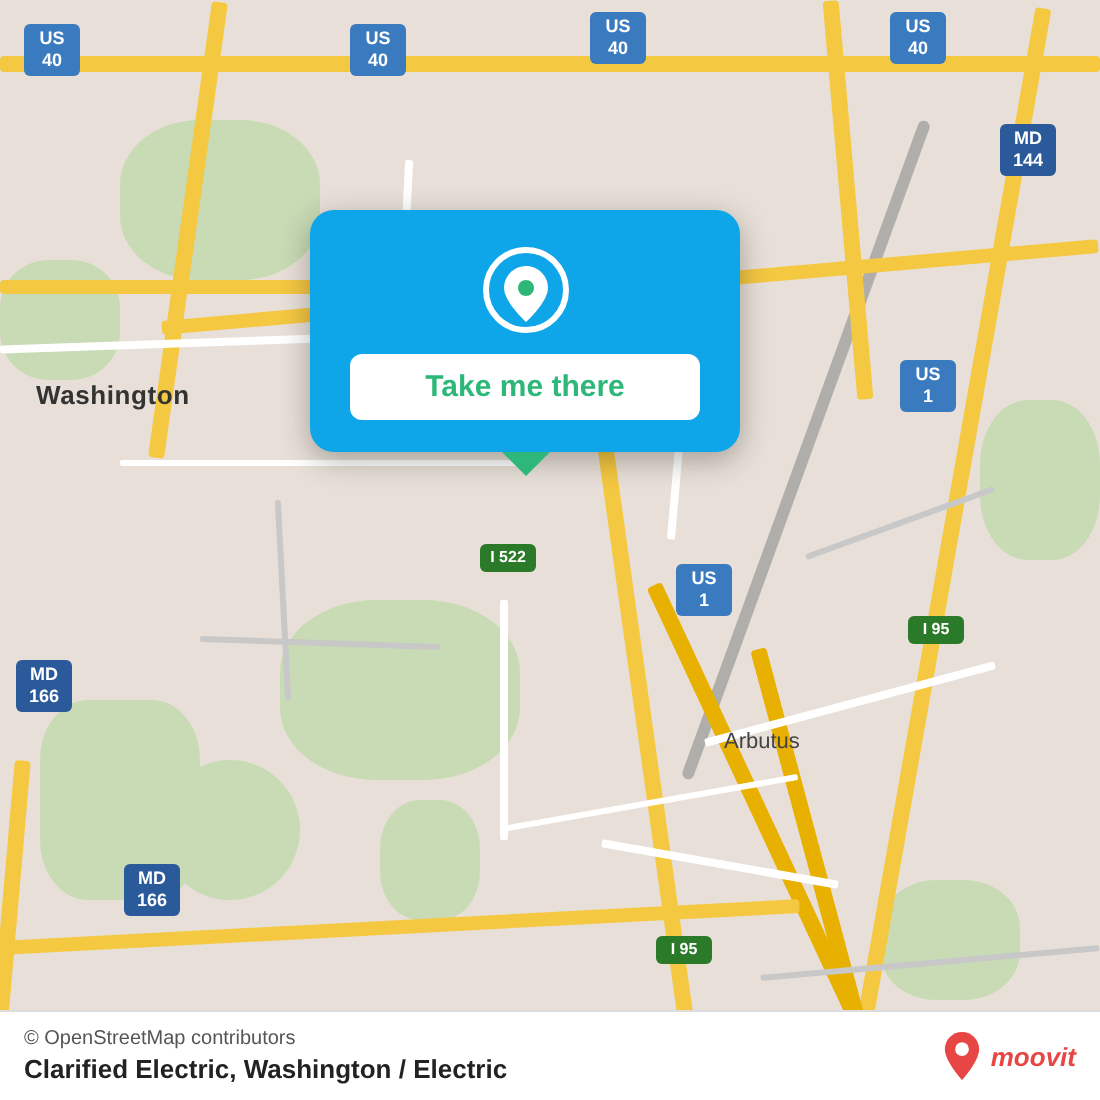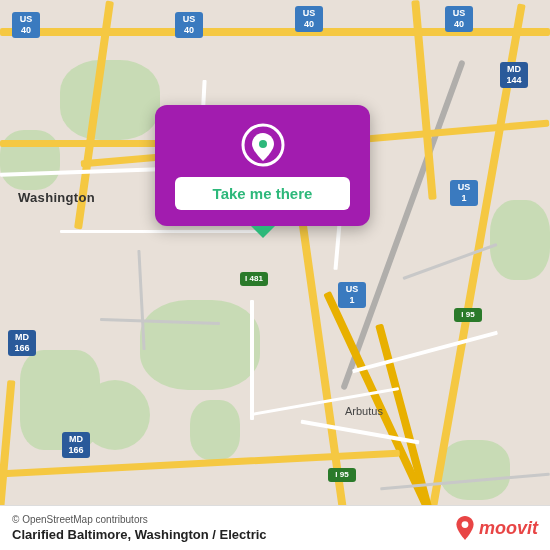--- a/index.html
+++ b/index.html
@@ -53,21 +53,21 @@
       background: #c8dbb5;
       border-radius: 50%;
     }
 
     
     #popup-card {
       position: absolute;
       top: 105px;
       left: 155px;
       width: 215px;
-      background: #a21caf;
+      background: #0ea5e9;
       border-radius: 12px;
       padding: 18px 20px 16px;
       display: flex;
       flex-direction: column;
       align-items: center;
       box-shadow: 0 4px 15px rgba(0,0,0,0.3);
       z-index: 10;
     }
 
     #popup-card::after {
@@ -140,21 +140,21 @@
       align-items: center;
       gap: 4px;
     }
 
     .moovit-pin {
       width: 20px;
       height: 24px;
     }
 
     .moovit-text {
-      font-size: 18px;
+      font-size: 13px;
       font-weight: 700;
       color: #e84545;
       font-style: italic;
     }
 
     
     .badge {
       position: absolute;
       background: #3a7abf;
       color: white;
@@ -238,31 +238,31 @@
   <div class="road-white" style="top:350px;left:350px;width:150px;height:4px;transform:rotate(-15deg);"></div>
   <div class="road-white" style="top:430px;left:300px;width:120px;height:4px;transform:rotate(10deg);"></div>
   <div class="road-white" style="top:120px;left:340px;width:4px;height:150px;transform:rotate(5deg);"></div>
 
   <div class="road-gray" style="top:250px;left:140px;width:3px;height:100px;transform:rotate(-3deg);"></div>
   <div class="road-gray" style="top:320px;left:100px;width:120px;height:3px;transform:rotate(2deg);"></div>
   <div class="road-gray" style="top:260px;left:400px;width:100px;height:3px;transform:rotate(-20deg);"></div>
   <div class="road-gray" style="top:480px;left:380px;width:170px;height:3px;transform:rotate(-5deg);"></div>
 
   <div class="city-label" style="top:190px;left:18px;">Washington</div>
-  <div class="city-label-sm" style="top:365px;left:345px;margin-top:40px;">Arbutus</div>
+  <div class="city-label-sm" style="top:365px;left:362px;">Arbutus</div>
 
   <div class="badge" style="top:12px;left:12px;">US<br>40</div>
   <div class="badge" style="top:12px;left:175px;">US<br>40</div>
   <div class="badge" style="top:6px;left:295px;">US<br>40</div>
   <div class="badge" style="top:6px;left:445px;">US<br>40</div>
 
   <div class="badge" style="top:180px;left:450px;">US<br>1</div>
   <div class="badge" style="top:282px;left:338px;">US<br>1</div>
 
-  <div class="badge badge-green" style="top:272px;left:240px;font-size:8px;">I 481</div>
+  <div class="badge badge-green" style="top:272px;left:240px;font-size:8px;">I 522</div>
   <div class="badge badge-green" style="top:308px;left:454px;font-size:8px;">I 95</div>
   <div class="badge badge-green" style="top:468px;left:328px;font-size:8px;">I 95</div>
 
   <div class="badge badge-md" style="top:330px;left:8px;">MD<br>166</div>
   <div class="badge badge-md" style="top:432px;left:62px;">MD<br>166</div>
   <div class="badge badge-md" style="top:62px;left:500px;">MD<br>144</div>
 
   <div id="popup-card">
 
     <svg class="pin-icon" viewBox="0 0 44 44" fill="none" xmlns="http://www.w3.org/2000/svg">
@@ -271,21 +271,21 @@
       <circle cx="22" cy="21" r="4" fill="#2db87a"></circle>
     </svg>
 
     <button id="take-me-there-btn">Take me there</button>
   </div>
 
   <div id="bottom-bar">
     <div id="bottom-left">
       <span id="osm-attribution">© OpenStreetMap contributors</span>
       <span id="location-info">
-        <span>Clarified Baltimore</span>,
+        <span>Clarified Electric</span>,
         <span>Washington / Electric</span>
       </span>
     </div>
 
     <div id="moovit-logo">
       <svg class="moovit-pin" viewBox="0 0 20 28" fill="none" xmlns="http://www.w3.org/2000/svg">
         <path d="M10 0 C4.5 0 0 4.5 0 10 C0 17 10 28 10 28 C10 28 20 17 20 10 C20 4.5 15.5 0 10 0Z" fill="#e84545"></path>
         <circle cx="10" cy="10" r="4" fill="white"></circle>
       </svg>
       <span class="moovit-text">moovit</span>

